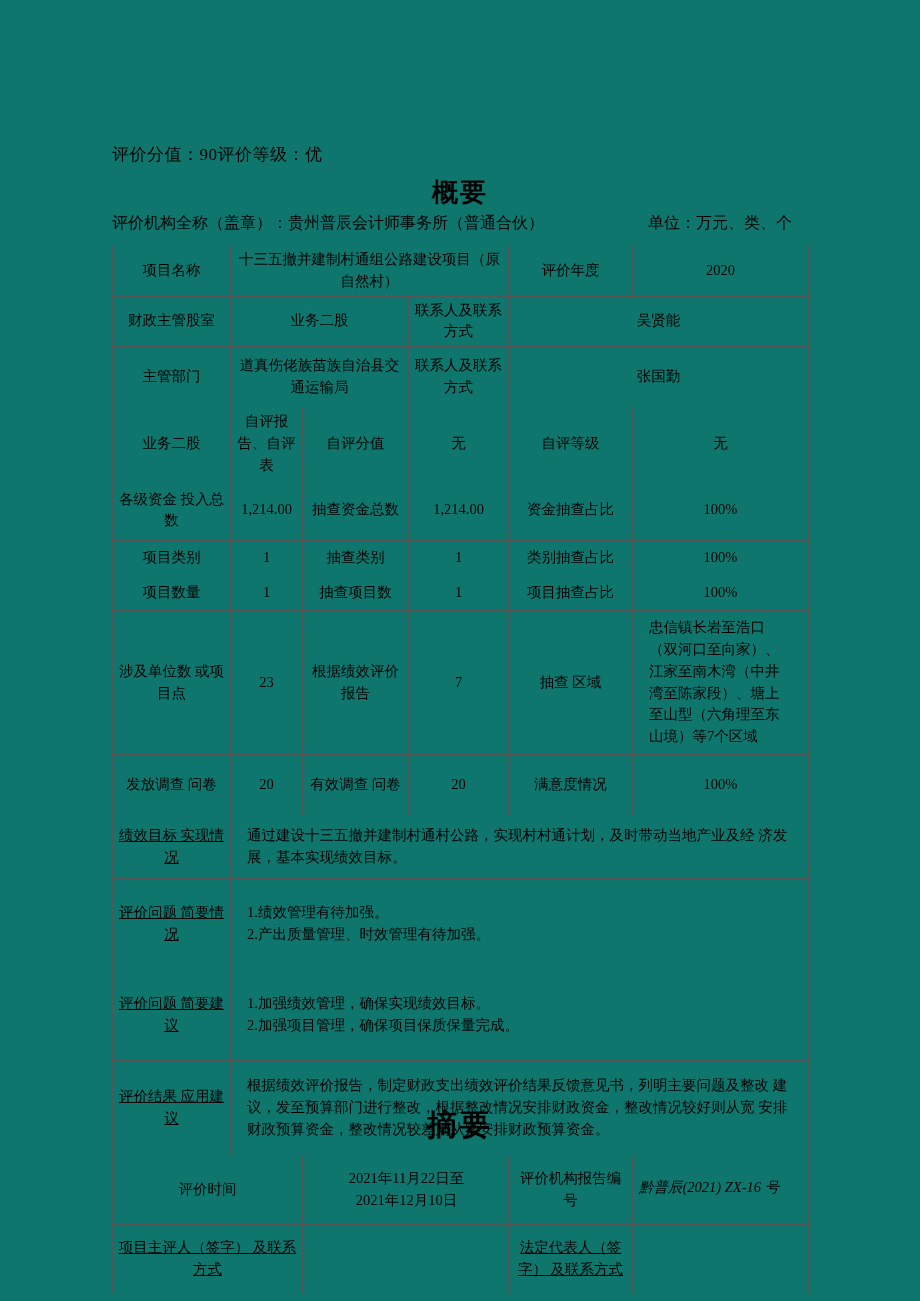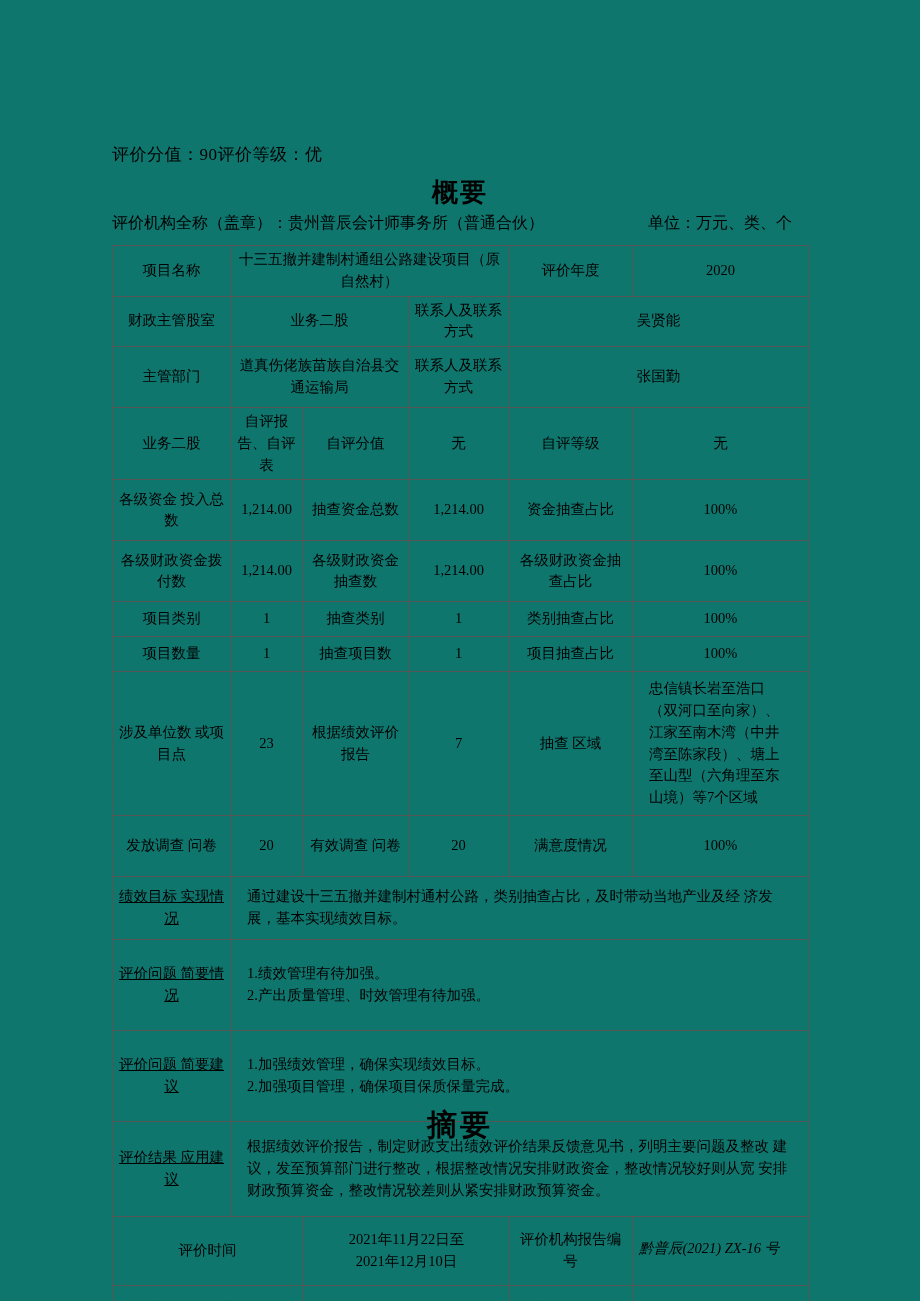--- a/index.html
+++ b/index.html
@@ -181,28 +181,20 @@
 
       <tr>
         <td class="lbl tall">各级资金 投入总数</td>
         <td class="tall">1,214.00</td>
         <td class="tall left">抽查资金总数</td>
         <td class="tall">1,214.00</td>
         <td class="tall">资金抽查占比</td>
         <td class="tall">100%</td>
       </tr>
 
-      <tr>
-        <td class="lbl tall">各级财政资金拨付数</td>
-        <td class="tall">1,214.00</td>
-        <td class="tall">各级财政资金 抽查数</td>
-        <td class="tall">1,214.00</td>
-        <td class="tall">各级财政资金抽查占比</td>
-        <td class="tall">100%</td>
-      </tr>
 
       <tr>
         <td class="lbl short">项目类别</td>
         <td class="short">1</td>
         <td class="short">抽查类别</td>
         <td class="short">1</td>
         <td class="short">类别抽查占比</td>
         <td class="short">100%</td>
       </tr>
 
@@ -228,21 +220,21 @@
         <td class="lbl" style="height:54px">发放调查 问卷</td>
         <td>20</td>
         <td>有效调查 问卷</td>
         <td>20</td>
         <td>满意度情况</td>
         <td class="leftpad">100%</td>
       </tr>
 
       <tr>
         <td class="lbl two-line-label" style="height:56px">绩效目标 实现情况</td>
-        <td class="para-cell" colspan="5">通过建设十三五撤并建制村通村公路，类别抽查占比，及时带动当地产业及经 济发展，基本实现绩效目标。</td>
+        <td class="para-cell" colspan="5">通过建设十三五撤并建制村通村公路，实现村村通计划，及时带动当地产业及经 济发展，基本实现绩效目标。</td>
       </tr>
 
       <tr>
         <td class="lbl two-line-label" style="height:84px">评价问题 简要情况</td>
         <td class="para-cell" colspan="5">
           <div>1.绩效管理有待加强。</div>
           <div>2.产出质量管理、时效管理有待加强。</div>
         </td>
       </tr>
 

